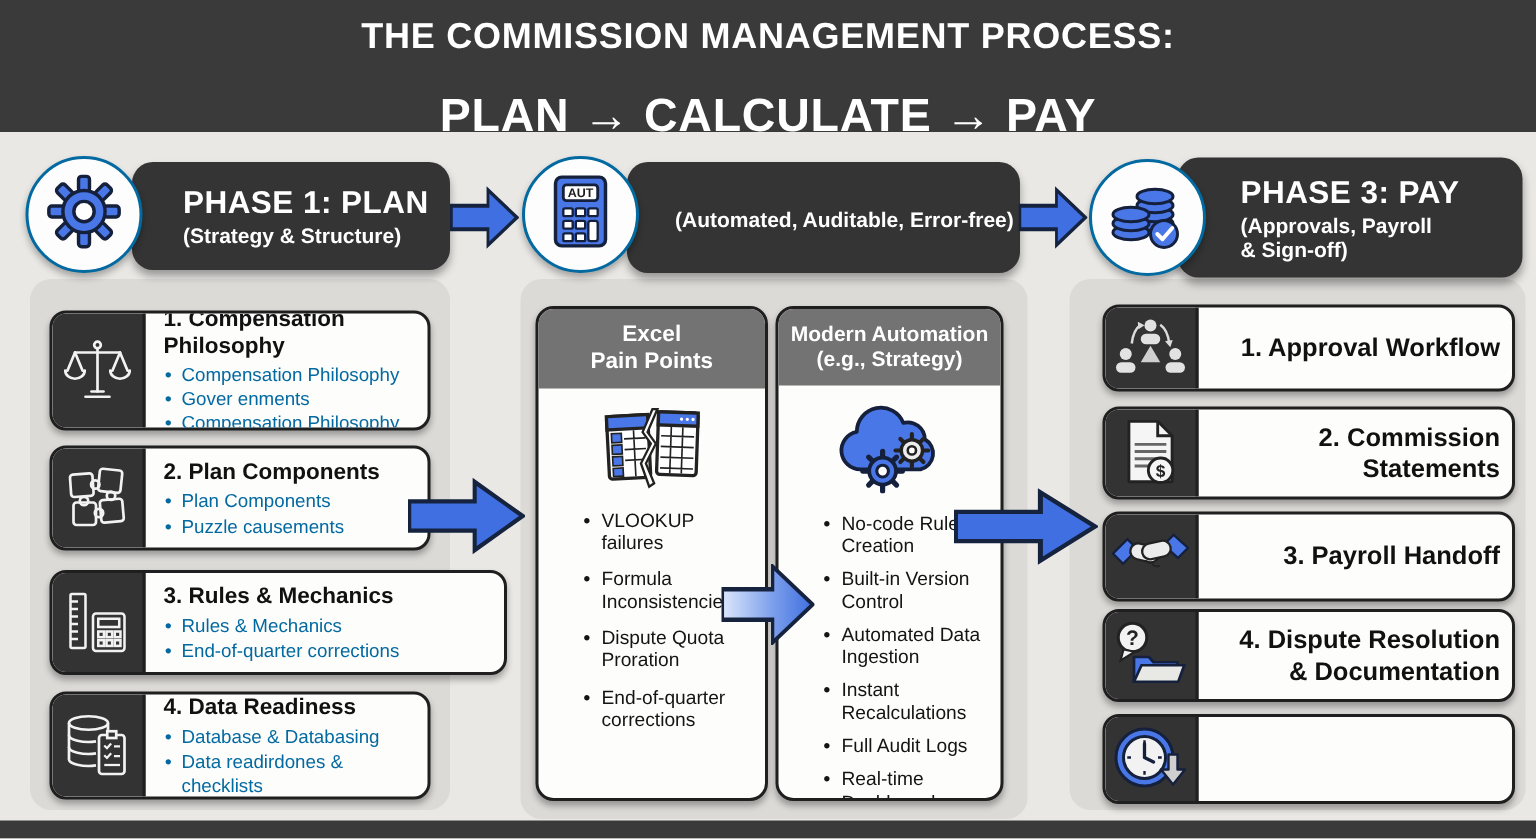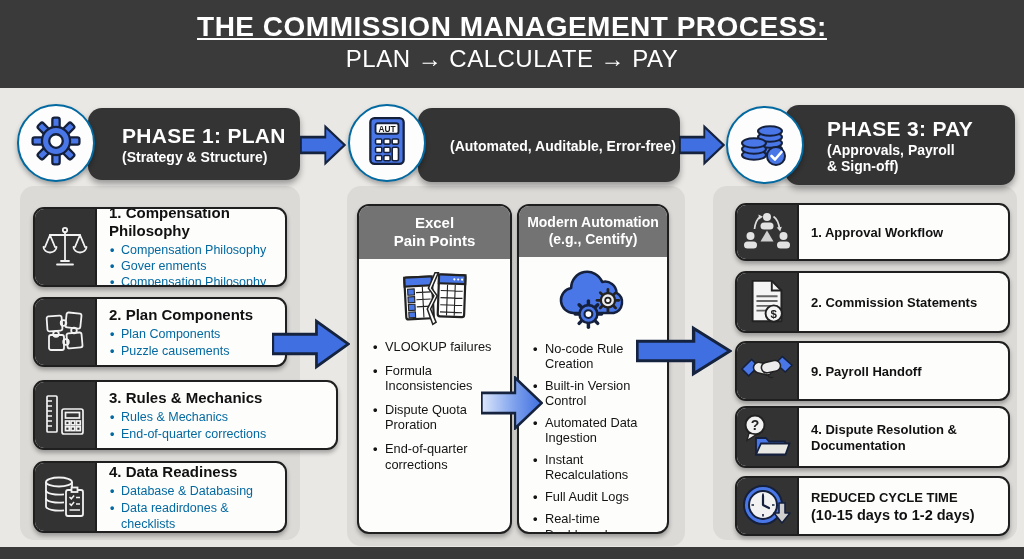--- a/index.html
+++ b/index.html
@@ -3,22 +3,22 @@
 <meta charset="utf-8">
 <style>
   * { margin:0; padding:0; box-sizing:border-box; }
   html,body { width:1024px; height:559px; }
   body { font-family:"Liberation Sans", sans-serif; background:#e9e8e5; overflow:hidden; }
   #stage { position:relative; width:1024px; height:559px; background:#e9e8e5; }
 
   
   .top-banner { position:absolute; left:0; top:0; width:1024px; height:88px;
     background:#3a3a3a; color:#fff; text-align:center; padding-top:11px; }
-  .top-banner .l1 { font-size:28px; font-weight:bold; letter-spacing:.5px;text-decoration:underline; }
-  .top-banner .l2 { font-size:24px; font-weight:normal; letter-spacing:.5px; margin-top:2px; }
+  .top-banner .l1 { font-size:24px; font-weight:bold; letter-spacing:.5px; }
+  .top-banner .l2 { font-size:31px; font-weight:bold; letter-spacing:.5px; margin-top:20px; }
 
   .bottom-bar { position:absolute; left:0; top:547px; width:1024px; height:12px; background:#3a3a3a; }
 
   
   .pill { position:absolute; background:#343434; border-radius:14px; color:#fff;
     box-shadow:0 4px 6px rgba(0,0,0,.35); display:flex; flex-direction:column; justify-content:center; z-index:2; }
   .pill .pt { font-size:21px; font-weight:bold; letter-spacing:.3px; }
   .pill .ps { font-size:14px; font-weight:bold; margin-top:1px; }
   #pill1 { left:88px; top:108px; width:212px; height:72px; padding-left:34px; }
   #pill2 { left:418px; top:108px; width:262px; height:74px; padding-left:32px; }
@@ -57,33 +57,33 @@
   #p1i2 { left:33px; top:297px; width:254px; height:70px; }
   #p1i3 { left:33px; top:380px; width:305px; height:70px; }
   #p1i4 { left:33px; top:461px; width:254px; height:72px; }
 
   
   #p3i1 { left:735px; top:203px; width:275px; height:58px; }
   #p3i2 { left:735px; top:271px; width:275px; height:62px; }
   #p3i3 { left:735px; top:341px; width:275px; height:60px; }
   #p3i4 { left:735px; top:406px; width:275px; height:62px; }
   #p3i5 { left:735px; top:476px; width:275px; height:60px; }
-  .p3-title { font-size:13px; font-weight:bold; color:#111; line-height:1.2; }
+  .p3-title { font-size:17px; font-weight:bold; color:#111; line-height:1.2;text-align:right; }
   .p3-sub { font-size:14.5px; font-weight:bold; color:#111; margin-top:1px; }
 
   
   .p2-card { position:absolute; background:#fdfdfc; border:2px solid #1f1f1f; border-radius:12px;
     z-index:4; box-shadow:0 3px 4px rgba(0,0,0,.30); overflow:hidden; }
   #p2cardA { left:357px; top:204px; width:155px; height:330px; }
   #p2cardB { left:517px; top:204px; width:152px; height:330px; }
   .p2-head { background:#737373; color:#fff; text-align:center; padding:8px 3px 9px 3px; }
   .p2-head .h1 { font-size:15px; font-weight:bold; line-height:1.2; }
   .p2-head .h2 { font-size:14px; font-weight:bold; line-height:1.2; }
   .p2-icon-wrap { display:flex; justify-content:center; margin-top:10px; }
-  .p2-bullets { list-style:none; padding:0 8px 0 14px; margin-top:12px; }
+  .p2-bullets { list-style:none; padding:0 8px 0 30px; margin-top:12px; }
   .p2-bullets li { position:relative; font-size:12.8px; color:#141414; line-height:1.18; padding-left:12px; margin-bottom:9px; }
   .p2-bullets li::before { content:"•"; position:absolute; left:0; top:0; font-weight:bold; }
   #p2cardB .p2-bullets { }
   #p2cardB .p2-bullets li { margin-bottom:7px; }
 </style>
 </head>
 <body>
 
 <div id="stage">
 
@@ -319,21 +319,21 @@
       <li>VLOOKUP failures</li>
       <li>Formula Inconsistencies</li>
       <li>Dispute Quota Proration</li>
       <li>End-of-quarter corrections</li>
     </ul>
   </div>
 
   <div class="p2-card" id="p2cardB">
     <div class="p2-head">
       <div class="h2">Modern Automation</div>
-      <div class="h2">(e.g., Centify)</div>
+      <div class="h2">(e.g., Strategy)</div>
     </div>
     <div class="p2-icon-wrap">
       <svg width="76" height="62" viewBox="0 0 64 54">
         <path d="M15 40 a11 11 0 0 1 -2 -21.8 A14 14 0 0 1 40 13 a10 10 0 0 1 12.5 9.5 A9.5 9.5 0 0 1 50 40 Z" fill="#4a77e8" stroke="#14203c" stroke-width="2.2" stroke-linejoin="round"></path>
         <g transform="translate(45,29)">
           <g stroke="#222" stroke-width="2.4" stroke-linecap="round">
             <line x1="0" y1="-6.5" x2="0" y2="-9.5"></line>
               <line x1="0" y1="6.5" x2="0" y2="9.5"></line>
             <line x1="-6.5" y1="0" x2="-9.5" y2="0"></line>
               <line x1="6.5" y1="0" x2="9.5" y2="0"></line>
@@ -413,21 +413,21 @@
     <div class="item-icon-panel">
       <svg width="52" height="38" viewBox="0 0 54 38">
         <polygon points="1,17 11,7 18,14 8,24" fill="#4a77e8" stroke="#14203c" stroke-width="1.6"></polygon>
         <polygon points="53,13 43,4 36,11 46,20" fill="#4a77e8" stroke="#14203c" stroke-width="1.6"></polygon>
         <rect x="13" y="11" width="20" height="11" rx="5.5" transform="rotate(14 23 16)" fill="#ececec" stroke="#222" stroke-width="1.6"></rect>
         <rect x="21" y="9" width="20" height="11" rx="5.5" transform="rotate(-12 31 14)" fill="#ececec" stroke="#222" stroke-width="1.6"></rect>
         <path d="M24 22 q2 2 4.5 1 M28.5 24.5 q2 2 4.5 1" fill="none" stroke="#222" stroke-width="1.2" stroke-linecap="round"></path>
       </svg>
     </div>
     <div class="item-body">
-      <div class="p3-title">9. Payroll Handoff</div>
+      <div class="p3-title">3. Payroll Handoff</div>
     </div>
   </div>
 
   <div class="item-box" id="p3i4">
     <div class="item-icon-panel">
       <svg width="50" height="46" viewBox="0 0 50 46">
         <circle cx="13" cy="11" r="9.5" fill="#f2f2f2" stroke="#222" stroke-width="2"></circle>
         <polygon points="7,19 5,26.5 14.5,20.5" fill="#f2f2f2" stroke="#222" stroke-width="1.4"></polygon>
         <text x="13" y="16" font-size="14" font-weight="bold" text-anchor="middle" fill="#222">?</text>
         <path d="M14 24 h10 l3 3.5 h16 v13 h-29 z" fill="#4a77e8" stroke="#14203c" stroke-width="1.8" stroke-linejoin="round"></path>
@@ -442,20 +442,16 @@
   <div class="item-box" id="p3i5">
     <div class="item-icon-panel">
       <svg width="50" height="48" viewBox="0 0 50 48">
         <circle cx="21" cy="23" r="19" fill="#4a77e8" stroke="#14203c" stroke-width="2"></circle>
         <circle cx="21" cy="23" r="14" fill="#f2f2f2" stroke="#14203c" stroke-width="2"></circle>
         <path d="M21 11.5 V14 M21 32 V34.5 M9.5 23 H12 M30 23 H32.5" stroke="#14203c" stroke-width="1.6"></path>
         <path d="M21 23 V13.8 M21 23 L27 26" fill="none" stroke="#14203c" stroke-width="2.2" stroke-linecap="round"></path>
         <polygon points="37,21 43,21 43,31 48,31 40,41 32,31 37,31" fill="#cfcfcf" stroke="#14203c" stroke-width="1.6" stroke-linejoin="round"></polygon>
       </svg>
     </div>
-    <div class="item-body">
-      <div class="p3-title">REDUCED CYCLE TIME</div>
-      <div class="p3-sub">(10-15 days to 1-2 days)</div>
-    </div>
   </div>
 
   <div class="bottom-bar"></div>
 </div>
 
 </body></html>

